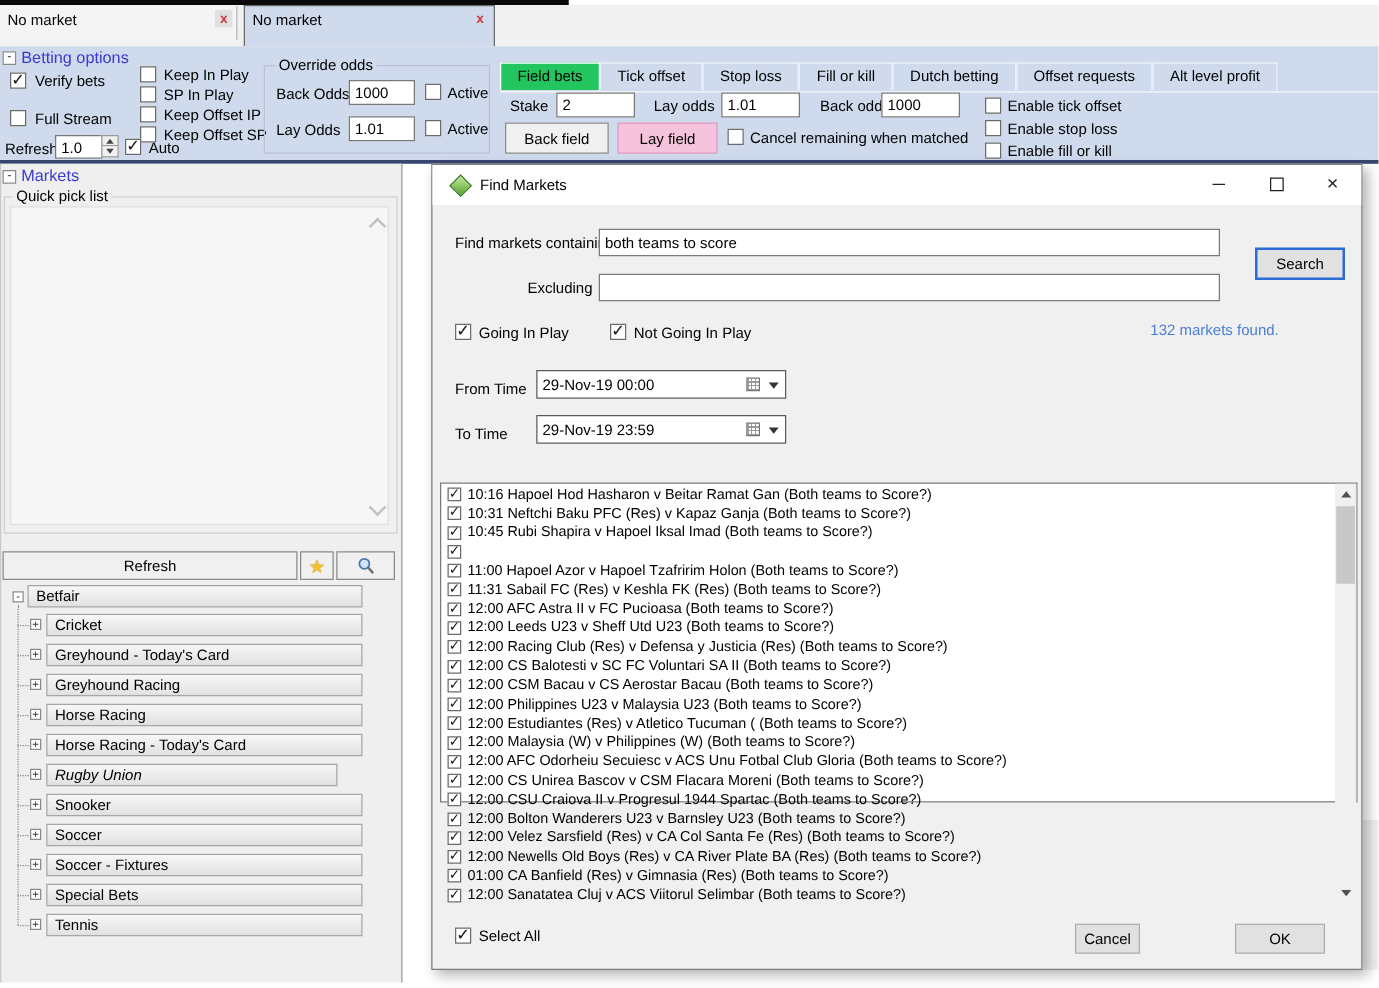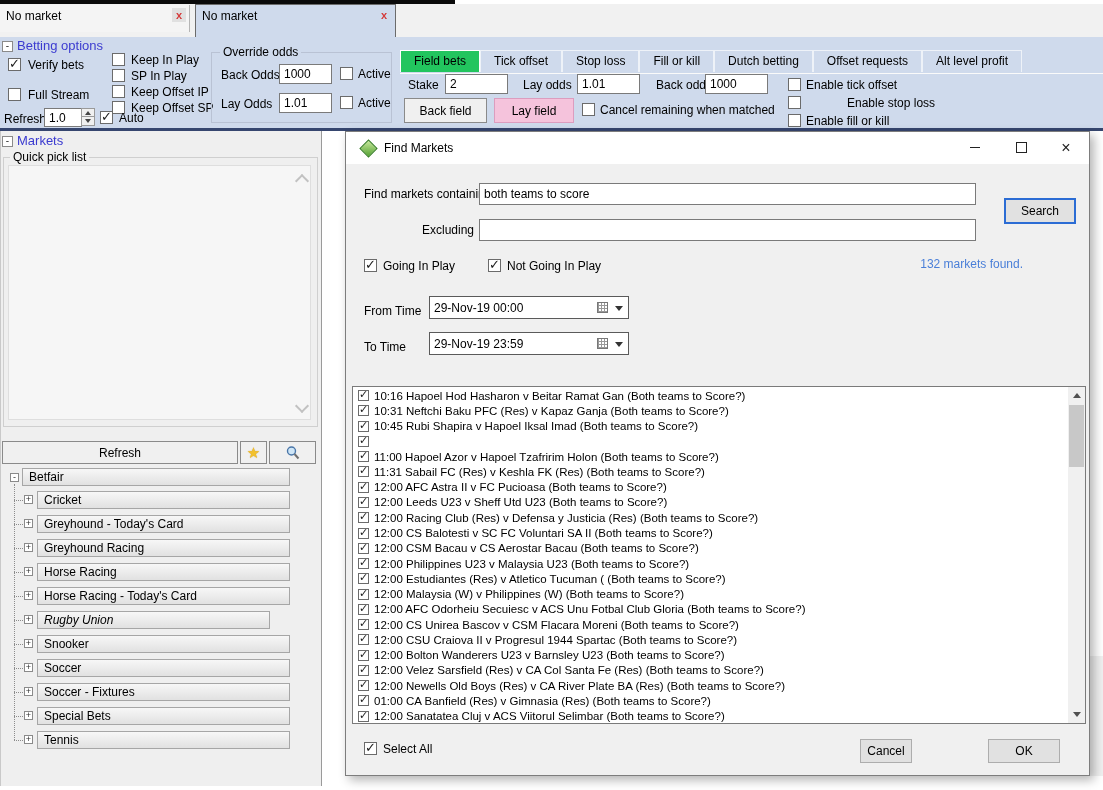--- a/index.html
+++ b/index.html
@@ -129,21 +129,21 @@
   <div class="tin" style="left:705px;top:74px;width:63px;height:20px;">1000</div>
 
   <div class="btn" style="left:404px;top:98px;width:83px;height:25px;">Back field</div>
   <div class="btn" style="left:494px;top:98px;width:80px;height:25px;background:#f5c3dc;border-color:#dc9dbf;">Lay field</div>
   <span class="cb" style="left:582px;top:103px;" data-checked="false"></span>
   <span class="lbl" style="left:600px;top:103px;">Cancel remaining when matched</span>
 
   <span class="cb" style="left:788px;top:78px;" data-checked="false"></span>
   <span class="lbl" style="left:806px;top:78px;">Enable tick offset</span>
   <span class="cb" style="left:788px;top:96px;" data-checked="false"></span>
-  <span class="lbl" style="left:847px;top:96px;">Enable stop loss</span>
+  <span class="lbl" style="left:806px;top:96px;">Enable stop loss</span>
   <span class="cb" style="left:788px;top:114px;" data-checked="false"></span>
   <span class="lbl" style="left:806px;top:114px;">Enable fill or kill</span>
 
   <div class="abs" style="left:0;top:131px;width:322px;height:655px;background:#efefef;border-right:1px solid #9a9a9a;border-left:1px solid #c9c9c9;box-sizing:border-box;"></div>
 
   <div class="pmbox" style="left:2px;top:136px;">-</div>
   <span class="lbl blue-lbl" style="left:17px;top:133px;">Markets</span>
 
   <div class="abs" style="left:3px;top:157px;width:315px;height:270px;border:1px solid #cfcfcf;box-sizing:border-box;"></div>
   <span class="lbl" style="left:10px;top:150px;background:#efefef;padding:0 3px;">Quick pick list</span>
@@ -240,21 +240,21 @@
       <span class="darr" style="position:absolute;right:5px;top:9px;"></span>
     </div>
 
     <span class="lbl" style="left:18px;top:208px;">To Time</span>
     <div class="tin" style="left:83px;top:200px;width:200px;height:23px;border-color:#5a5a5a;">
       <span>29-Nov-19 23:59</span>
       <span class="calgrid" style="position:absolute;right:20px;top:5px;"></span>
       <span class="darr" style="position:absolute;right:5px;top:9px;"></span>
     </div>
 
-    <div class="abs" style="left:6px;top:254px;width:734px;height:338px;background:#fff;border:1px solid #7a7a7a;box-sizing:border-box;">
+    <div class="abs" style="left:6px;top:254px;width:734px;height:256px;background:#fff;border:1px solid #7a7a7a;box-sizing:border-box;">
       <div class="abs" style="left:0;top:1px;width:714px;">
           <div class="mrow">
             <span class="cbi" data-checked="true" style="margin-left: 5px;"></span>
             <span class="mtxt">10:16 Hapoel Hod Hasharon v Beitar Ramat Gan (Both teams to Score?)</span>
           </div>
           <div class="mrow">
             <span class="cbi" data-checked="true" style="margin-left: 5px;"></span>
             <span class="mtxt">10:31 Neftchi Baku PFC (Res) v Kapaz Ganja (Both teams to Score?)</span>
           </div>
           <div class="mrow">

